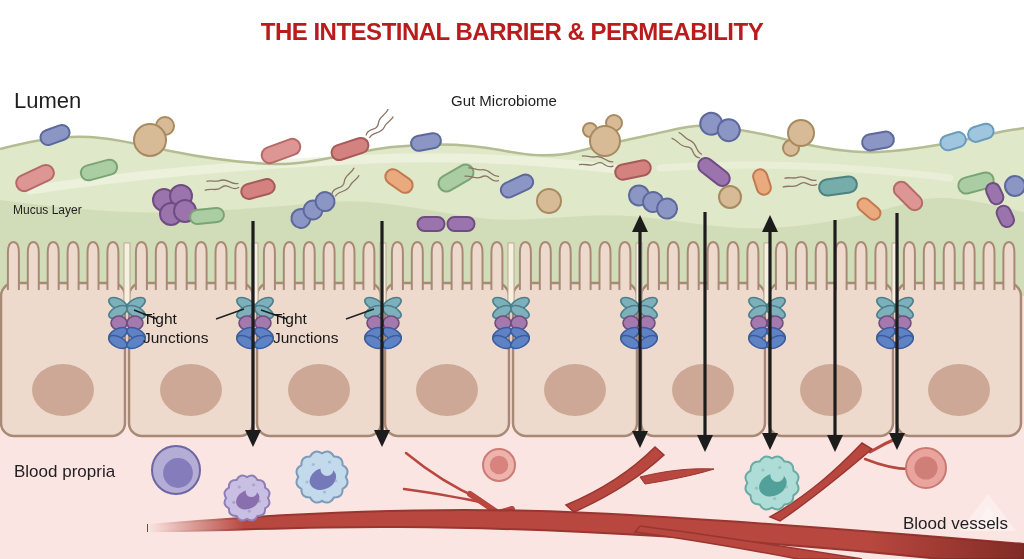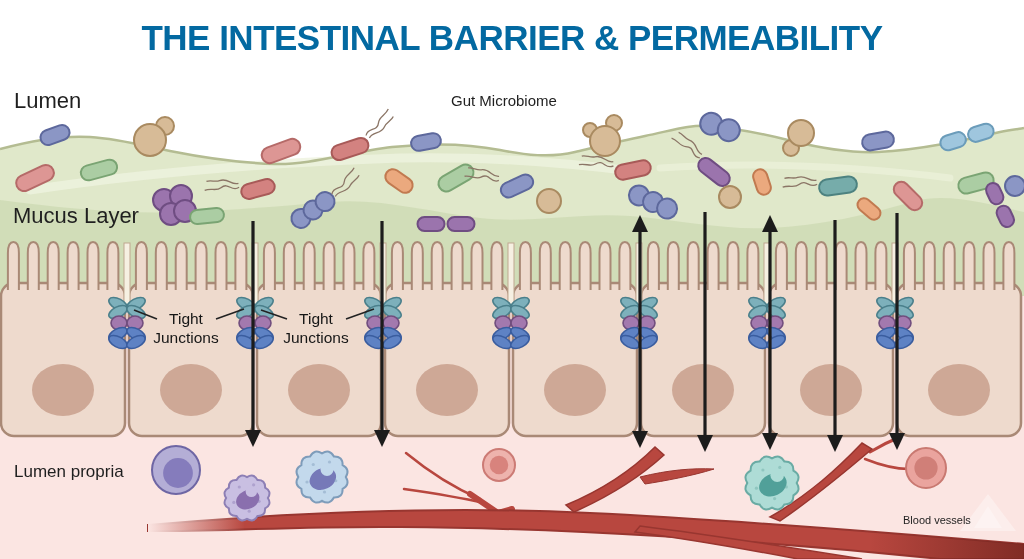--- a/index.html
+++ b/index.html
@@ -1,27 +1,27 @@
 <!DOCTYPE html>
 <html><head>
 <meta charset="utf-8">
 <style>
   html,body{margin:0;padding:0;background:#ffffff;}
   .canvas{position:relative;width:1024px;height:559px;overflow:hidden;background:#ffffff;
           font-family:"Liberation Sans",sans-serif;}
   #fig{position:absolute;left:0;top:0;}
   .page-title{position:absolute;left:0;top:18px;width:1024px;text-align:center;
-              font-size:35px;font-weight:700;letter-spacing:-0.5px;color:#0369a1;}
+              font-size:24px;font-weight:700;letter-spacing:-0.5px;color:#b91c1c;}
   .lbl{position:absolute;color:#1f1f1f;}
   .lbl-lumen{left:14px;top:88px;font-size:22px;}
   .lbl-gut{left:451px;top:92px;font-size:15px;}
-  .lbl-mucus{left:13px;top:203px;font-size:22px;}
+  .lbl-mucus{left:13px;top:203px;font-size:12px;}
   .lbl-lamina{left:14px;top:462px;font-size:17px;}
-  .lbl-vessels{left:903px;top:514px;font-size:11px;}
-  .lbl-tj{position:absolute;width:86px;text-align:center;font-size:15.5px;line-height:19px;
+  .lbl-vessels{left:903px;top:514px;font-size:17px;}
+  .lbl-tj{position:absolute;width:86px;text-align:left;font-size:15.5px;line-height:19px;
           color:#161616;white-space:pre-line;}
   .lbl-tj1{left:143px;top:309px;}
   .lbl-tj2{left:273px;top:309px;}
 </style>
 </head>
 <body>
 
 <div class="canvas">
   <svg id="fig" width="1024" height="559" viewBox="0 0 1024 559">
       <defs>
@@ -453,15 +453,15 @@
     </svg>
 
   <div class="page-title">THE INTESTINAL BARRIER &amp; PERMEABILITY</div>
   <div class="lbl lbl-lumen">Lumen</div>
   <div class="lbl lbl-gut">Gut Microbiome</div>
   <div class="lbl lbl-mucus">Mucus Layer</div>
   <div class="lbl-tj lbl-tj1">Tight
 Junctions</div>
   <div class="lbl-tj lbl-tj2">Tight
 Junctions</div>
-  <div class="lbl lbl-lamina">Lumen propria</div>
+  <div class="lbl lbl-lamina">Blood propria</div>
   <div class="lbl lbl-vessels">Blood vessels</div>
 </div>
 
 </body></html>

